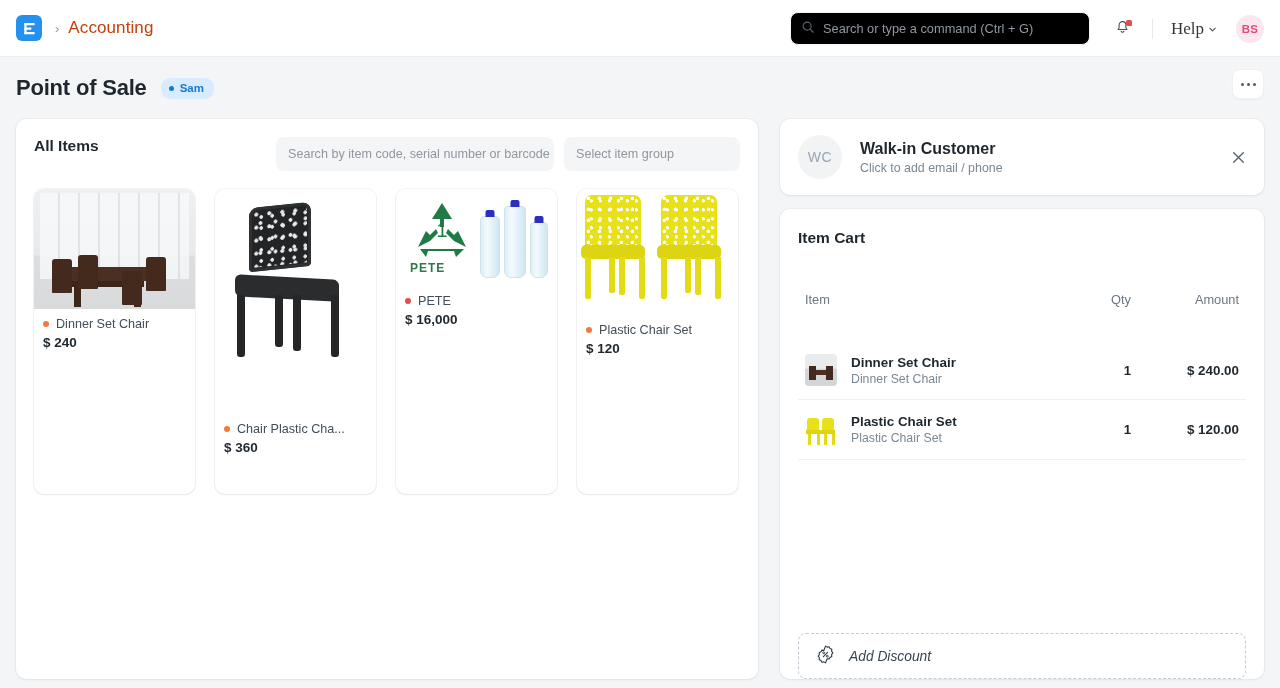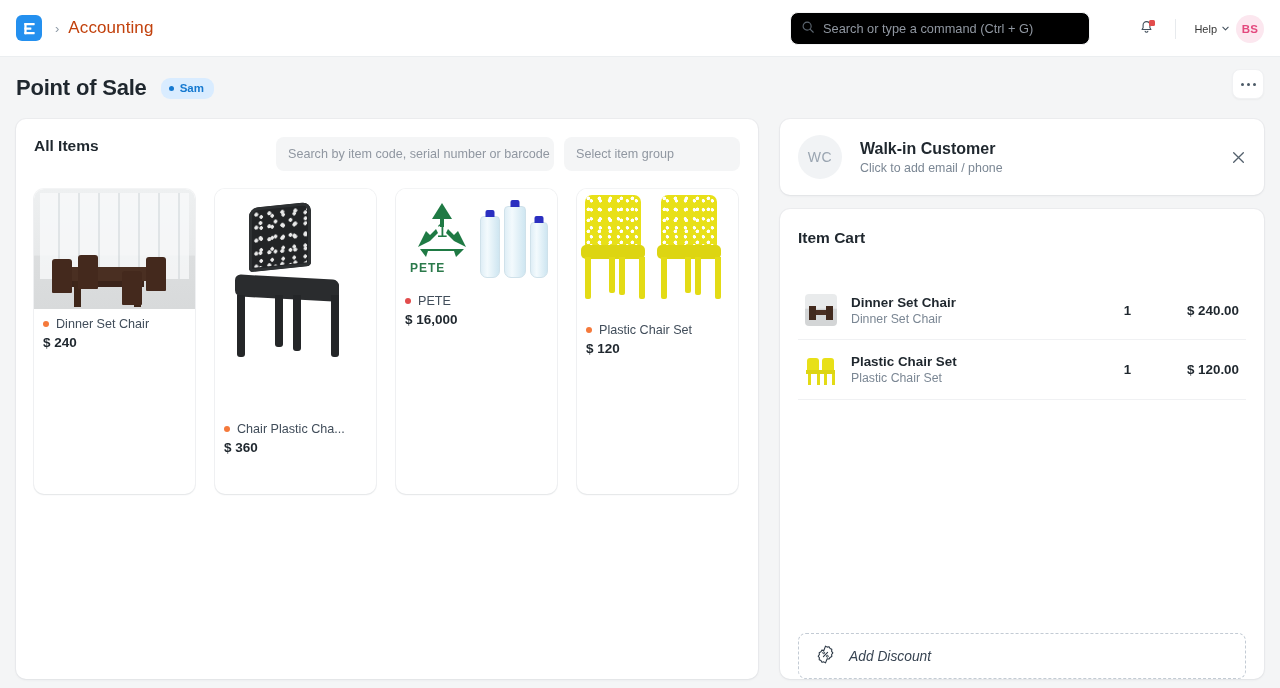--- a/index.html
+++ b/index.html
@@ -60,28 +60,28 @@
   .bell-dot {
     position: absolute; top: 8px; right: 8px;
     width: 6px; height: 6px; border-radius: 1.5px;
     background: #e24c4c;
   }
   .nav-divider {
     width: 1px; height: 20px; background: #e7eaed; margin: 0 12px;
   }
   .help-btn {
     display: flex; align-items: center; gap: 4px;
-    color: #383838; font-size: 11px; padding: 5px 6px;
+    color: #383838; font-size: 17px; padding: 5px 6px; font-family: Liberation Serif, serif;
   }
   .avatar-nav {
     width: 28px; height: 28px; border-radius: 50%;
     background: #fce7ef; color: #e3497e;
     font-size: 11.5px; font-weight: 600;
     display: flex; align-items: center; justify-content: center;
-    letter-spacing: .3px;
+    margin-left: 13px; letter-spacing: .3px;
   }
 
   
   .page-head {
     height: 62px; display: flex; align-items: center;
     padding: 0 16px 0 16px; position: relative;
   }
   .page-title {
     font-size: 22px; font-weight: 700; color: #1f272e;
     letter-spacing: -.2px;
@@ -552,20 +552,25 @@
       <div class="cust-close">
         <svg width="13" height="13" viewBox="0 0 14 14" fill="none" aria-hidden="true">
           <path d="M1.8 1.8L12.2 12.2M12.2 1.8L1.8 12.2" stroke="#53606c" stroke-width="1.4" stroke-linecap="round"></path>
         </svg>
       </div>
     </div>
 
     <div class="cart-card">
       <div class="cart-title">Item Cart</div>
 
+      <div class="cart-head">
+        <div class="ch-item">Item</div>
+        <div class="ch-qty">Qty</div>
+        <div class="ch-amt">Amount</div>
+      </div>
 
       <div class="cart-rows">
 
         <div class="cart-row">
           <div class="cart-thumb thumb-dinner">
             <span class="t1"></span>
               <span class="t2"></span>
               <span class="t3"></span>
           </div>
           <div class="cart-info">

